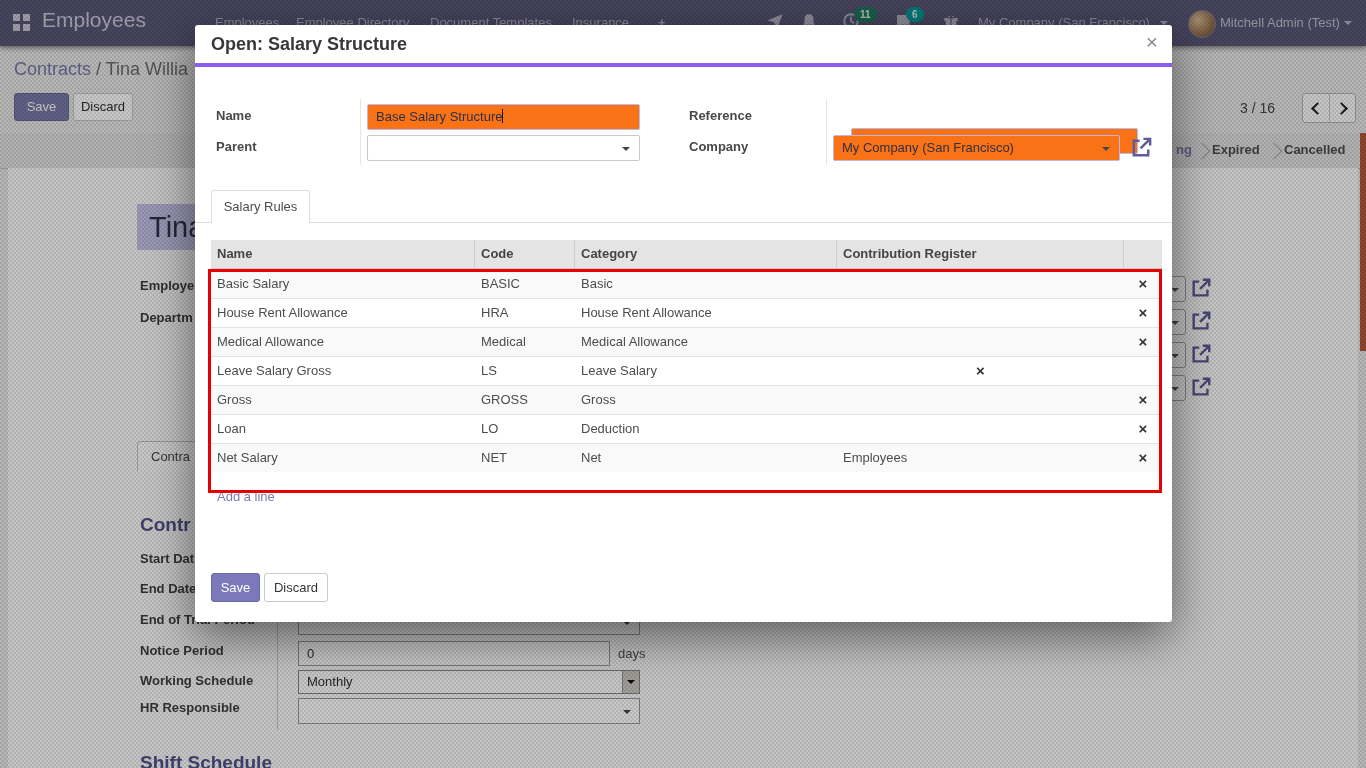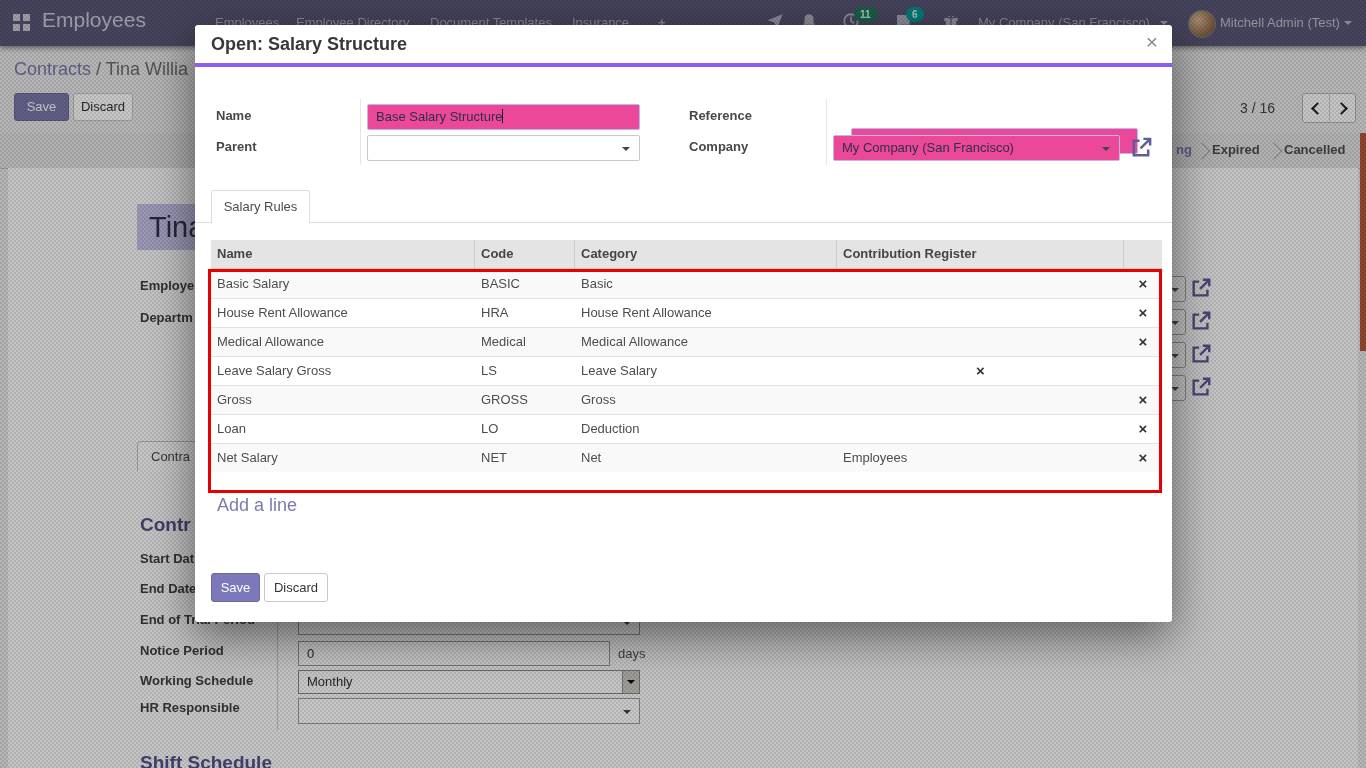--- a/index.html
+++ b/index.html
@@ -74,40 +74,40 @@
 
   
   .modal{position:absolute;left:195px;top:25px;width:977px;height:597px;background:#fff;z-index:10;
          border-radius:3px;box-shadow:0 14px 45px rgba(0,0,0,.5);}
   .modal-header{position:absolute;left:0;top:0;right:0;height:38px;border-bottom:4px solid #8b5cf6;}
   .modal-title{position:absolute;left:16px;top:9px;font-size:18px;font-weight:bold;color:#383838;}
   .modal-close{position:absolute;right:14px;top:5px;font-size:21px;color:#8a8a8a;cursor:pointer;}
   .m-label{position:absolute;font-size:13px;font-weight:bold;color:#484848;}
   .m-input{position:absolute;height:26px;box-sizing:border-box;font-size:13px;color:#2f2f44;
            line-height:24px;padding-left:8px;border-radius:2px;cursor:text;}
-  .lav{background:#ec4899;border:1px solid #bcb8ea;}
+  .lav{background:#f97316;border:1px solid #bcb8ea;}
   .white-dd{background:#fff;border:1px solid #c9c9c9;}
   .m-vline{position:absolute;top:74px;height:66px;border-left:1px solid #e6e6e6;}
   .cursorbar{display:inline-block;width:1px;height:14px;background:#111;vertical-align:-2px;}
   .tabzone{position:absolute;left:0;top:197px;width:977px;border-bottom:1px solid #ddd;}
   .tab{position:absolute;left:16px;top:165px;width:97px;height:32px;background:#fff;border:1px solid #ddd;
        border-bottom:1px solid #fff;border-radius:3px 3px 0 0;font-size:13px;color:#4c4c4c;text-align:center;
        line-height:32px;cursor:pointer;z-index:2;}
   .table{position:absolute;left:16px;top:215px;width:951px;}
   .thead,.trow,.addline-row{display:grid;grid-template-columns:264px 100px 262px 287px 38px;}
   .thead{background:#e4e4e4;border-bottom:1px solid #c8c8c8;height:28px;}
   .thead .tcell{font-weight:bold;color:#454545;border-right:1px solid #cccccc;}
   .thead .tcell:last-child{border-right:none;}
   .tcell{font-size:13px;color:#4d4d4d;line-height:28px;height:28px;padding:0 6px;box-sizing:border-box;
          white-space:nowrap;overflow:hidden;}
   .trow{border-top:1px solid #e3e3e3;cursor:pointer;}
   .trow:nth-child(odd){background:#f9f9f9;}
   .tdel{text-align:center;font-weight:bold;color:#333;font-size:15px;cursor:pointer;padding:0;}
-  .addline{position:absolute;left:16px;top:459px;width:951px;height:26px;line-height:26px;font-size:18px;
-           color:#7c7bad;padding-left:6px;box-sizing:border-box;cursor:pointer;margin-top:8px;}
+  .addline{position:absolute;left:16px;top:459px;width:951px;height:26px;line-height:26px;font-size:13px;
+           color:#7c7bad;padding-left:6px;box-sizing:border-box;cursor:pointer;}
   .annotation{position:absolute;left:208px;top:269px;width:954px;height:224px;border:3px solid #e60000;
               box-sizing:border-box;z-index:20;pointer-events:none;}
   .m-footer-btn{position:absolute;top:548px;height:27px;line-height:27px;}
 </style>
 </head>
 <body>
 
 <div id="screen">
 
   <div class="bglayer">

